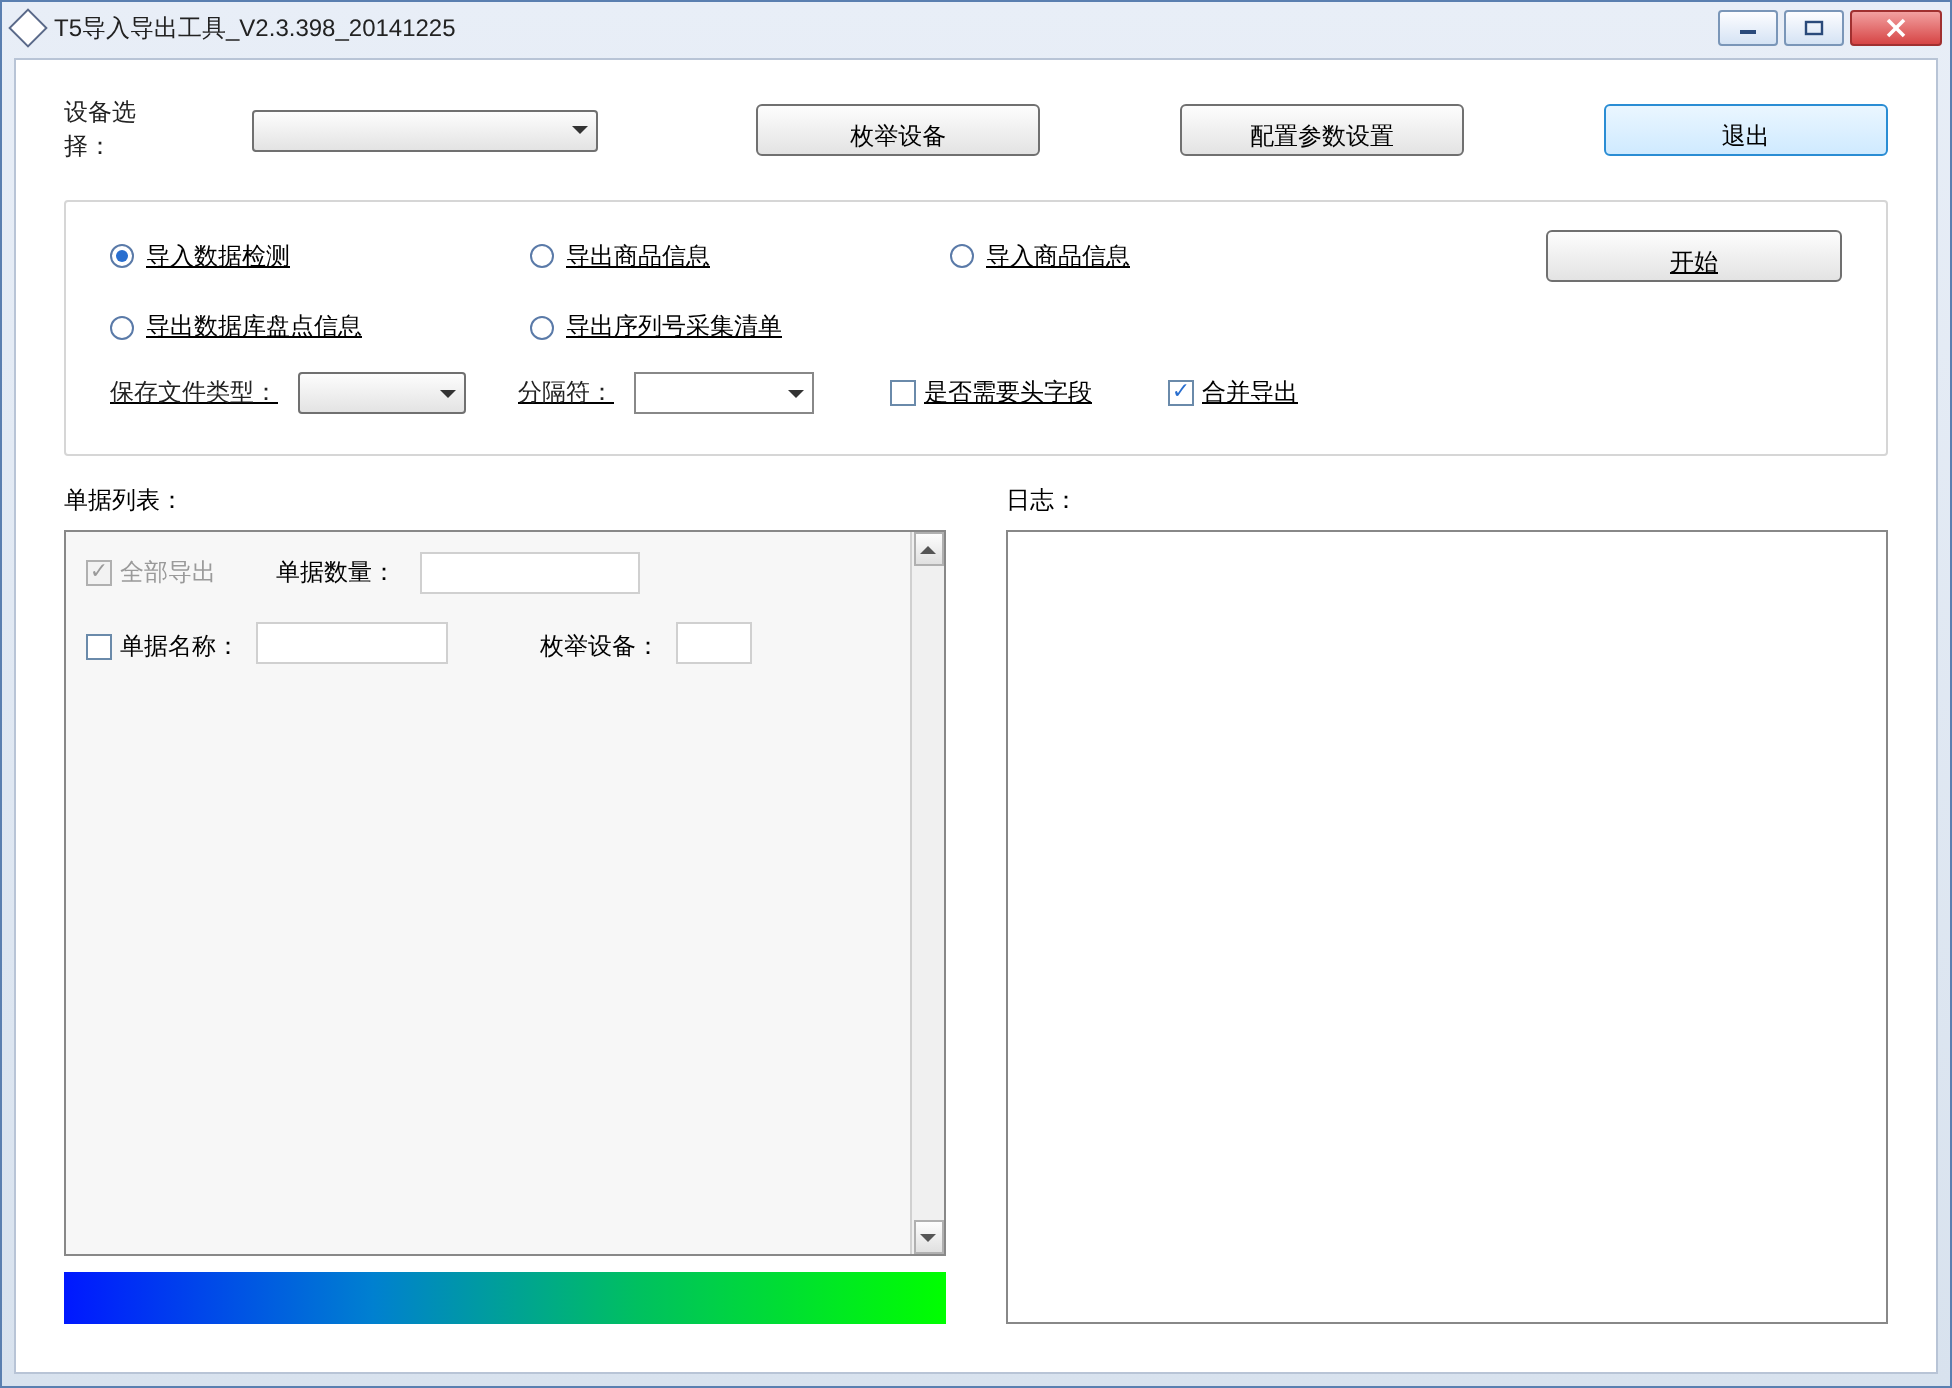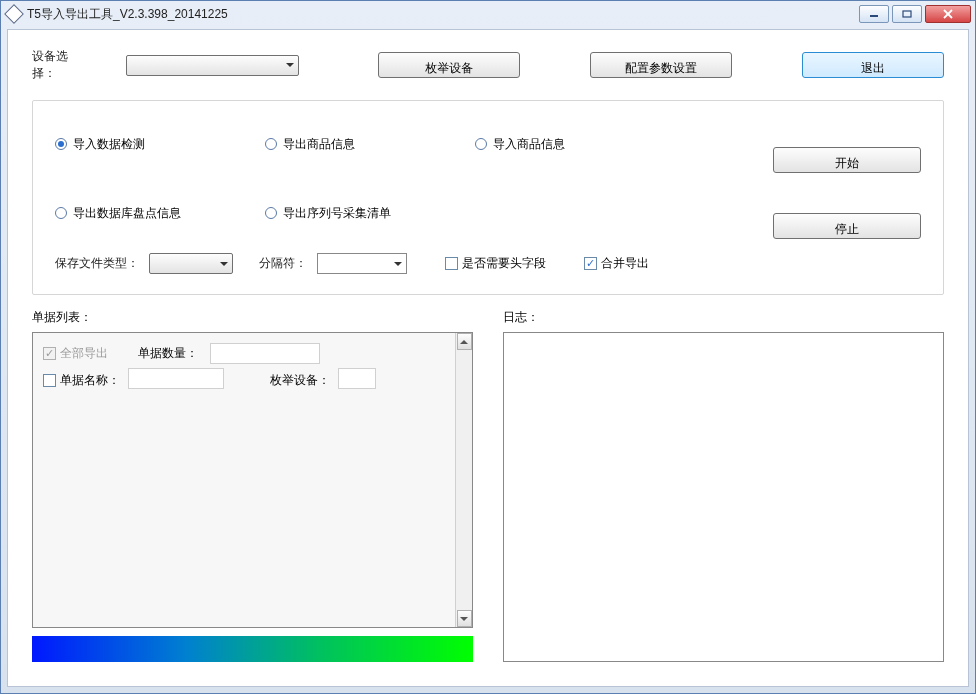--- a/index.html
+++ b/index.html
@@ -22,42 +22,42 @@
 
     .wide-btn { height: 26px; width: 148px; background: linear-gradient(#fdfdfd, #e3e3e3); border: 1px solid #707070; border-radius: 3px; display: flex; align-items: flex-end; justify-content: center; cursor: default; }
     .wide-btn.highlight { border: 1px solid #2a8dd4; background: linear-gradient(#eaf6ff, #cfeaff); }
 
     .combo { height: 21px; width: 180px; background: linear-gradient(#fdfdfd, #e3e3e3); border: 1px solid #707070; border-radius: 2px; display: flex; align-items: center; justify-content: flex-end; padding-right: 4px; }
     .combo .arrow { width: 0; height: 0; border-left: 4px solid transparent; border-right: 4px solid transparent; border-top: 4px solid #333; }
     .combo.small { width: 84px; }
     .combo.small2 { width: 90px; background: #fff; border: 1px solid #888; border-radius: 0; }
 
     .group-box { border: 1px solid #d6d6d6; border-radius: 2px; padding: 14px 22px 20px 22px; margin-bottom: 14px; }
-    .radio-grid { display: grid; grid-template-columns: 210px 210px 220px 1fr; row-gap: 14px; align-items: center; }
+    .radio-grid { display: grid; grid-template-columns: 210px 210px 220px 1fr; row-gap: 14px; align-items: center; text-decoration: underline; }
     .radio { display: flex; align-items: center; gap: 6px; }
     .radio .dot { width: 12px; height: 12px; border: 1px solid #5a7aa8; border-radius: 50%; display: flex; align-items: center; justify-content: center; background: #fff; }
     .radio.selected .dot::after { content: ""; width: 6px; height: 6px; background: #2a6fcf; border-radius: 50%; display: block; }
     .cb { width: 13px; height: 13px; border: 1px solid #6a8aaa; background: #fff; display: inline-flex; align-items: center; justify-content: center; margin-right: 4px; vertical-align: middle; }
     .cb.checked::after { content: "✓"; color: #2a6fcf; font-size: 11px; line-height: 1; }
     .cb.disabled { border-color: #b0b0b0; background: #f2f2f2; }
     .cb.disabled.checked::after { color: #9a9a9a; }
 
     .options-row { display: flex; align-items: center; gap: 10px; }
     .options-row .lbl2 { color: #222; }
 
-    .right-btns { grid-column: 4; display: flex; justify-content: flex-end; margin-top: 32px; }
+    .right-btns { grid-column: 4; display: flex; justify-content: flex-end; }
 
     .lower { flex: 1; display: flex; gap: 30px; }
     .panel-col { flex: 1; display: flex; flex-direction: column; }
     .panel-title { margin-bottom: 6px; }
 
     .sunken { flex: 1; border: 1px solid #888; background: #fff; position: relative; }
 
     .list-panel { flex: 1; border: 1px solid #888; background: #f7f7f7; padding: 10px 18px 10px 10px; position: relative; display: flex; flex-direction: column; }
-    .list-top { display: flex; align-items: center; gap: 12px; margin-bottom: 4px; }
+    .list-top { display: flex; align-items: center; gap: 12px; margin-bottom: 14px; }
     .list-row2 { display: flex; align-items: flex-end; gap: 8px; }
     .txt-input { height: 21px; border: 1px solid #d0d0d0; background: #fff; }
     .txt-input.w90 { width: 110px; }
     .txt-input.w80 { width: 96px; }
     .txt-input.w40 { width: 38px; }
     .disabled-text { color: #9a9a9a; }
 
     .vscroll { position: absolute; right: 0; top: 0; bottom: 0; width: 17px; background: #f0f0f0; border-left: 1px solid #d0d0d0; display: flex; flex-direction: column; justify-content: space-between; align-items: center; }
     .vscroll .sbtn { width: 15px; height: 17px; background: linear-gradient(#fdfdfd, #e0e0e0); border: 1px solid #b0b0b0; display: flex; align-items: center; justify-content: center; margin: 0; }
     .vscroll .tri-up { width: 0; height: 0; border-left: 4px solid transparent; border-right: 4px solid transparent; border-bottom: 4px solid #555; }
@@ -135,25 +135,20 @@
             </div>
           </div>
 
         <div class="radio">
             <span class="dot"></span>
             <span>导出数据库盘点信息</span>
           </div>
         <div class="radio">
             <span class="dot"></span>
             <span>导出序列号采集清单</span>
-          </div>
-        <div class="right-btns" style="align-items:flex-start; margin-top:26px;">
-            <div class="wide-btn">
-              <span>停止</span>
-            </div>
           </div>
 
         <div class="options-row" style="grid-column:1 / span 3;">
           <span class="lbl2">保存文件类型：</span>
           <div class="combo small">
               <span></span>
               <div class="arrow"></div>
             </div>
           <span style="width:6px"></span>
           <span class="lbl2">分隔符：</span>

